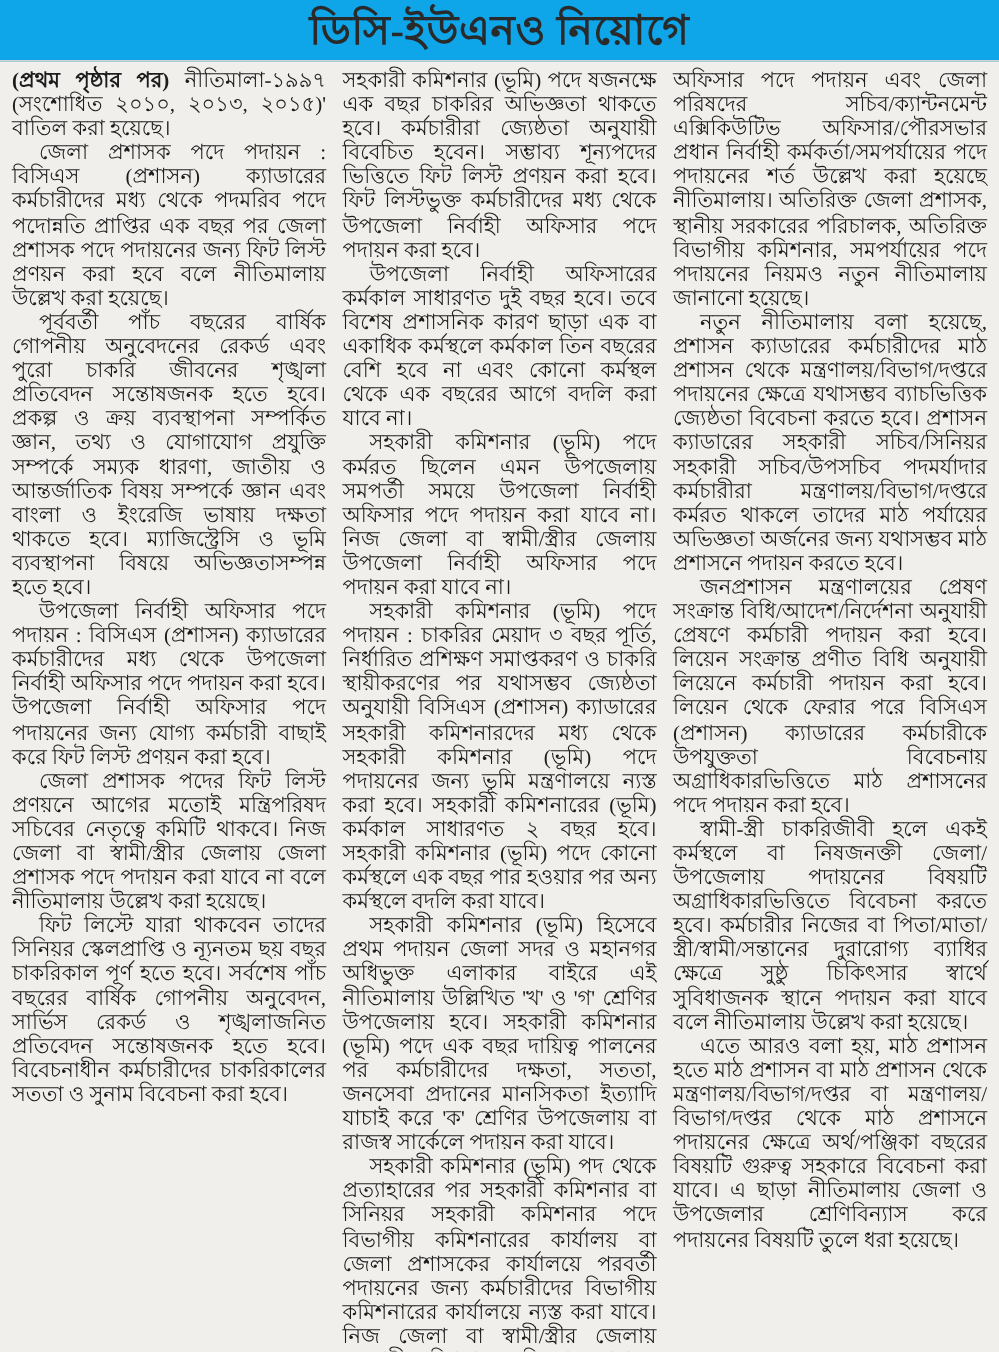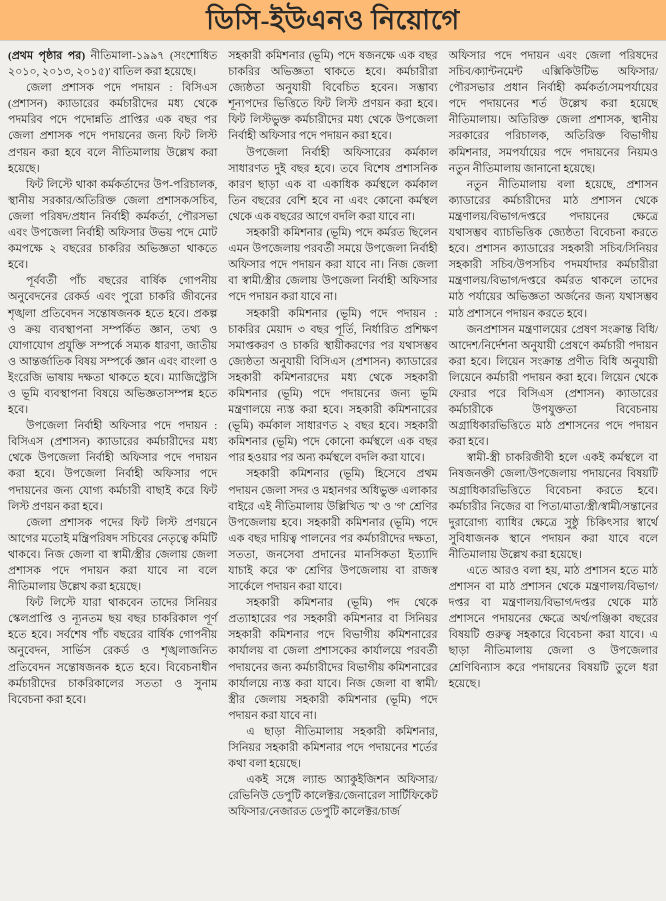--- a/index.html
+++ b/index.html
@@ -14,21 +14,21 @@
     color: #1c1c1c;
     overflow: hidden;
   }
   .page {
     width: 666px;
     height: 901px;
     display: flex;
     flex-direction: column;
   }
   .title-bar {
-    background: #fdba74;
+    background: #0ea5e9;
     border-bottom: 1px solid #d2d0cd;
     height: 40px;
     display: flex;
     align-items: center;
     justify-content: center;
     flex: 0 0 auto;
   }
   .title-bar h1 {
     margin: 0;
     font-size: 27px;
@@ -43,21 +43,21 @@
     gap: 11px;
     padding: 6px 8px 14px 8px;
     box-sizing: border-box;
   }
   .col {
     flex: 1 1 0;
     min-width: 0;
   }
   .col p {
     margin: 0;
-    font-size: 11px;
+    font-size: 14px;
     line-height: 16.1px;
     text-align: justify;
     text-justify: inter-word;
     word-break: normal;
     color: #1c1c1c;
   }
   .col p.indent {
     text-indent: 18px;
   }
   .lead-bold {
@@ -71,32 +71,31 @@
 
   <header class="title-bar">
     <h1>ডিসি-ইউএনও নিয়োগে</h1>
   </header>
 
   <main class="columns">
 
     <section class="col">
       <p><span class="lead-bold">(প্রথম পৃষ্ঠার পর)</span> <span>নীতিমালা-১৯৯৭ (সংশোধিত ২০১০, ২০১৩, ২০১৫)' বাতিল করা হয়েছে।</span></p>
       <p class="indent">জেলা প্রশাসক পদে পদায়ন : বিসিএস (প্রশাসন) ক্যাডারের কর্মচারীদের মধ্য থেকে পদমরিব পদে পদোন্নতি প্রাপ্তির এক বছর পর জেলা প্রশাসক পদে পদায়নের জন্য ফিট লিস্ট প্রণয়ন করা হবে বলে নীতিমালায় উল্লেখ করা হয়েছে।</p>
-      <p class="indent">ফিট লিস্টে থাকা কর্মকর্তাদের উপ-পরিচালক, স্থানীয় সরকার/অতিরিক্ত জেলা প্রশাসক/সচিব, জেলা পরিষদ/প্রধান নির্বাহী কর্মকর্তা, পৌরসভা এবং উপজেলা নির্বাহী অফিসার উভয় পদে মোট কমপক্ষে ২ বছরের চাকরির অভিজ্ঞতা থাকতে হবে।</p>
       <p class="indent">পূর্ববর্তী পাঁচ বছরের বার্ষিক গোপনীয় অনুবেদনের রেকর্ড এবং পুরো চাকরি জীবনের শৃঙ্খলা প্রতিবেদন সন্তোষজনক হতে হবে। প্রকল্প ও ক্রয় ব্যবস্থাপনা সম্পর্কিত জ্ঞান, তথ্য ও যোগাযোগ প্রযুক্তি সম্পর্কে সম্যক ধারণা, জাতীয় ও আন্তর্জাতিক বিষয় সম্পর্কে জ্ঞান এবং বাংলা ও ইংরেজি ভাষায় দক্ষতা থাকতে হবে। ম্যাজিস্ট্রেসি ও ভূমি ব্যবস্থাপনা বিষয়ে অভিজ্ঞতাসম্পন্ন হতে হবে।</p>
       <p class="indent">উপজেলা নির্বাহী অফিসার পদে পদায়ন : বিসিএস (প্রশাসন) ক্যাডারের কর্মচারীদের মধ্য থেকে উপজেলা নির্বাহী অফিসার পদে পদায়ন করা হবে। উপজেলা নির্বাহী অফিসার পদে পদায়নের জন্য যোগ্য কর্মচারী বাছাই করে ফিট লিস্ট প্রণয়ন করা হবে।</p>
       <p class="indent">জেলা প্রশাসক পদের ফিট লিস্ট প্রণয়নে আগের মতোই মন্ত্রিপরিষদ সচিবের নেতৃত্বে কমিটি থাকবে। নিজ জেলা বা স্বামী/স্ত্রীর জেলায় জেলা প্রশাসক পদে পদায়ন করা যাবে না বলে নীতিমালায় উল্লেখ করা হয়েছে।</p>
       <p class="indent">ফিট লিস্টে যারা থাকবেন তাদের সিনিয়র স্কেলপ্রাপ্তি ও ন্যূনতম ছয় বছর চাকরিকাল পূর্ণ হতে হবে। সর্বশেষ পাঁচ বছরের বার্ষিক গোপনীয় অনুবেদন, সার্ভিস রেকর্ড ও শৃঙ্খলাজনিত প্রতিবেদন সন্তোষজনক হতে হবে। বিবেচনাধীন কর্মচারীদের চাকরিকালের সততা ও সুনাম বিবেচনা করা হবে।</p>
 
     </section>
 
     <section class="col">
       <p>সহকারী কমিশনার (ভূমি) পদে ষজনক্ষে এক বছর চাকরির অভিজ্ঞতা থাকতে হবে। কর্মচারীরা জ্যেষ্ঠতা অনুযায়ী বিবেচিত হবেন। সম্ভাব্য শূন্যপদের ভিত্তিতে ফিট লিস্ট প্রণয়ন করা হবে। ফিট লিস্টভুক্ত কর্মচারীদের মধ্য থেকে উপজেলা নির্বাহী অফিসার পদে পদায়ন করা হবে।</p>
       <p class="indent">উপজেলা নির্বাহী অফিসারের কর্মকাল সাধারণত দুই বছর হবে। তবে বিশেষ প্রশাসনিক কারণ ছাড়া এক বা একাধিক কর্মস্থলে কর্মকাল তিন বছরের বেশি হবে না এবং কোনো কর্মস্থল থেকে এক বছরের আগে বদলি করা যাবে না।</p>
-      <p class="indent">সহকারী কমিশনার (ভূমি) পদে কর্মরত ছিলেন এমন উপজেলায় পরবর্তী সময়ে উপজেলা নির্বাহী অফিসার পদে পদায়ন করা যাবে না। নিজ জেলা বা স্বামী/স্ত্রীর জেলায় উপজেলা নির্বাহী অফিসার পদে পদায়ন করা যাবে না।</p>
+      <p class="indent">সহকারী কমিশনার (ভূমি) পদে কর্মরত ছিলেন এমন উপজেলায় সমপর্তী সময়ে উপজেলা নির্বাহী অফিসার পদে পদায়ন করা যাবে না। নিজ জেলা বা স্বামী/স্ত্রীর জেলায় উপজেলা নির্বাহী অফিসার পদে পদায়ন করা যাবে না।</p>
       <p class="indent">সহকারী কমিশনার (ভূমি) পদে পদায়ন : চাকরির মেয়াদ ৩ বছর পূর্তি, নির্ধারিত প্রশিক্ষণ সমাপ্তকরণ ও চাকরি স্থায়ীকরণের পর যথাসম্ভব জ্যেষ্ঠতা অনুযায়ী বিসিএস (প্রশাসন) ক্যাডারের সহকারী কমিশনারদের মধ্য থেকে সহকারী কমিশনার (ভূমি) পদে পদায়নের জন্য ভূমি মন্ত্রণালয়ে ন্যস্ত করা হবে। সহকারী কমিশনারের (ভূমি) কর্মকাল সাধারণত ২ বছর হবে। সহকারী কমিশনার (ভূমি) পদে কোনো কর্মস্থলে এক বছর পার হওয়ার পর অন্য কর্মস্থলে বদলি করা যাবে।</p>
       <p class="indent">সহকারী কমিশনার (ভূমি) হিসেবে প্রথম পদায়ন জেলা সদর ও মহানগর অধিভুক্ত এলাকার বাইরে এই নীতিমালায় উল্লিখিত 'খ' ও 'গ' শ্রেণির উপজেলায় হবে। সহকারী কমিশনার (ভূমি) পদে এক বছর দায়িত্ব পালনের পর কর্মচারীদের দক্ষতা, সততা, জনসেবা প্রদানের মানসিকতা ইত্যাদি যাচাই করে 'ক' শ্রেণির উপজেলায় বা রাজস্ব সার্কেলে পদায়ন করা যাবে।</p>
       <p class="indent">সহকারী কমিশনার (ভূমি) পদ থেকে প্রত্যাহারের পর সহকারী কমিশনার বা সিনিয়র সহকারী কমিশনার পদে বিভাগীয় কমিশনারের কার্যালয় বা জেলা প্রশাসকের কার্যালয়ে পরবর্তী পদায়নের জন্য কর্মচারীদের বিভাগীয় কমিশনারের কার্যালয়ে ন্যস্ত করা যাবে। নিজ জেলা বা স্বামী/স্ত্রীর জেলায় সহকারী কমিশনার (ভূমি) পদে পদায়ন করা যাবে না।</p>
       <p class="indent">এ ছাড়া নীতিমালায় সহকারী কমিশনার, সিনিয়র সহকারী কমিশনার পদে পদায়নের শর্তের কথা বলা হয়েছে।</p>
       <p class="indent">একই সঙ্গে ল্যান্ড অ্যাকুইজিশন অফিসার/রেভিনিউ ডেপুটি কালেক্টর/জেনারেল সার্টিফিকেট অফিসার/নেজারত ডেপুটি কালেক্টর/চার্জ</p>
     </section>
 
     <section class="col">
       <p>অফিসার পদে পদায়ন এবং জেলা পরিষদের সচিব/ক্যান্টনমেন্ট এক্সিকিউটিভ অফিসার/পৌরসভার প্রধান নির্বাহী কর্মকর্তা/সমপর্যায়ের পদে পদায়নের শর্ত উল্লেখ করা হয়েছে নীতিমালায়। অতিরিক্ত জেলা প্রশাসক, স্থানীয় সরকারের পরিচালক, অতিরিক্ত বিভাগীয় কমিশনার, সমপর্যায়ের পদে পদায়নের নিয়মও নতুন নীতিমালায় জানানো হয়েছে।</p>
       <p class="indent">নতুন নীতিমালায় বলা হয়েছে, প্রশাসন ক্যাডারের কর্মচারীদের মাঠ প্রশাসন থেকে মন্ত্রণালয়/বিভাগ/দপ্তরে পদায়নের ক্ষেত্রে যথাসম্ভব ব্যাচভিত্তিক জ্যেষ্ঠতা বিবেচনা করতে হবে। প্রশাসন ক্যাডারের সহকারী সচিব/সিনিয়র সহকারী সচিব/উপসচিব পদমর্যাদার কর্মচারীরা মন্ত্রণালয়/বিভাগ/দপ্তরে কর্মরত থাকলে তাদের মাঠ পর্যায়ের অভিজ্ঞতা অর্জনের জন্য যথাসম্ভব মাঠ প্রশাসনে পদায়ন করতে হবে।</p>

